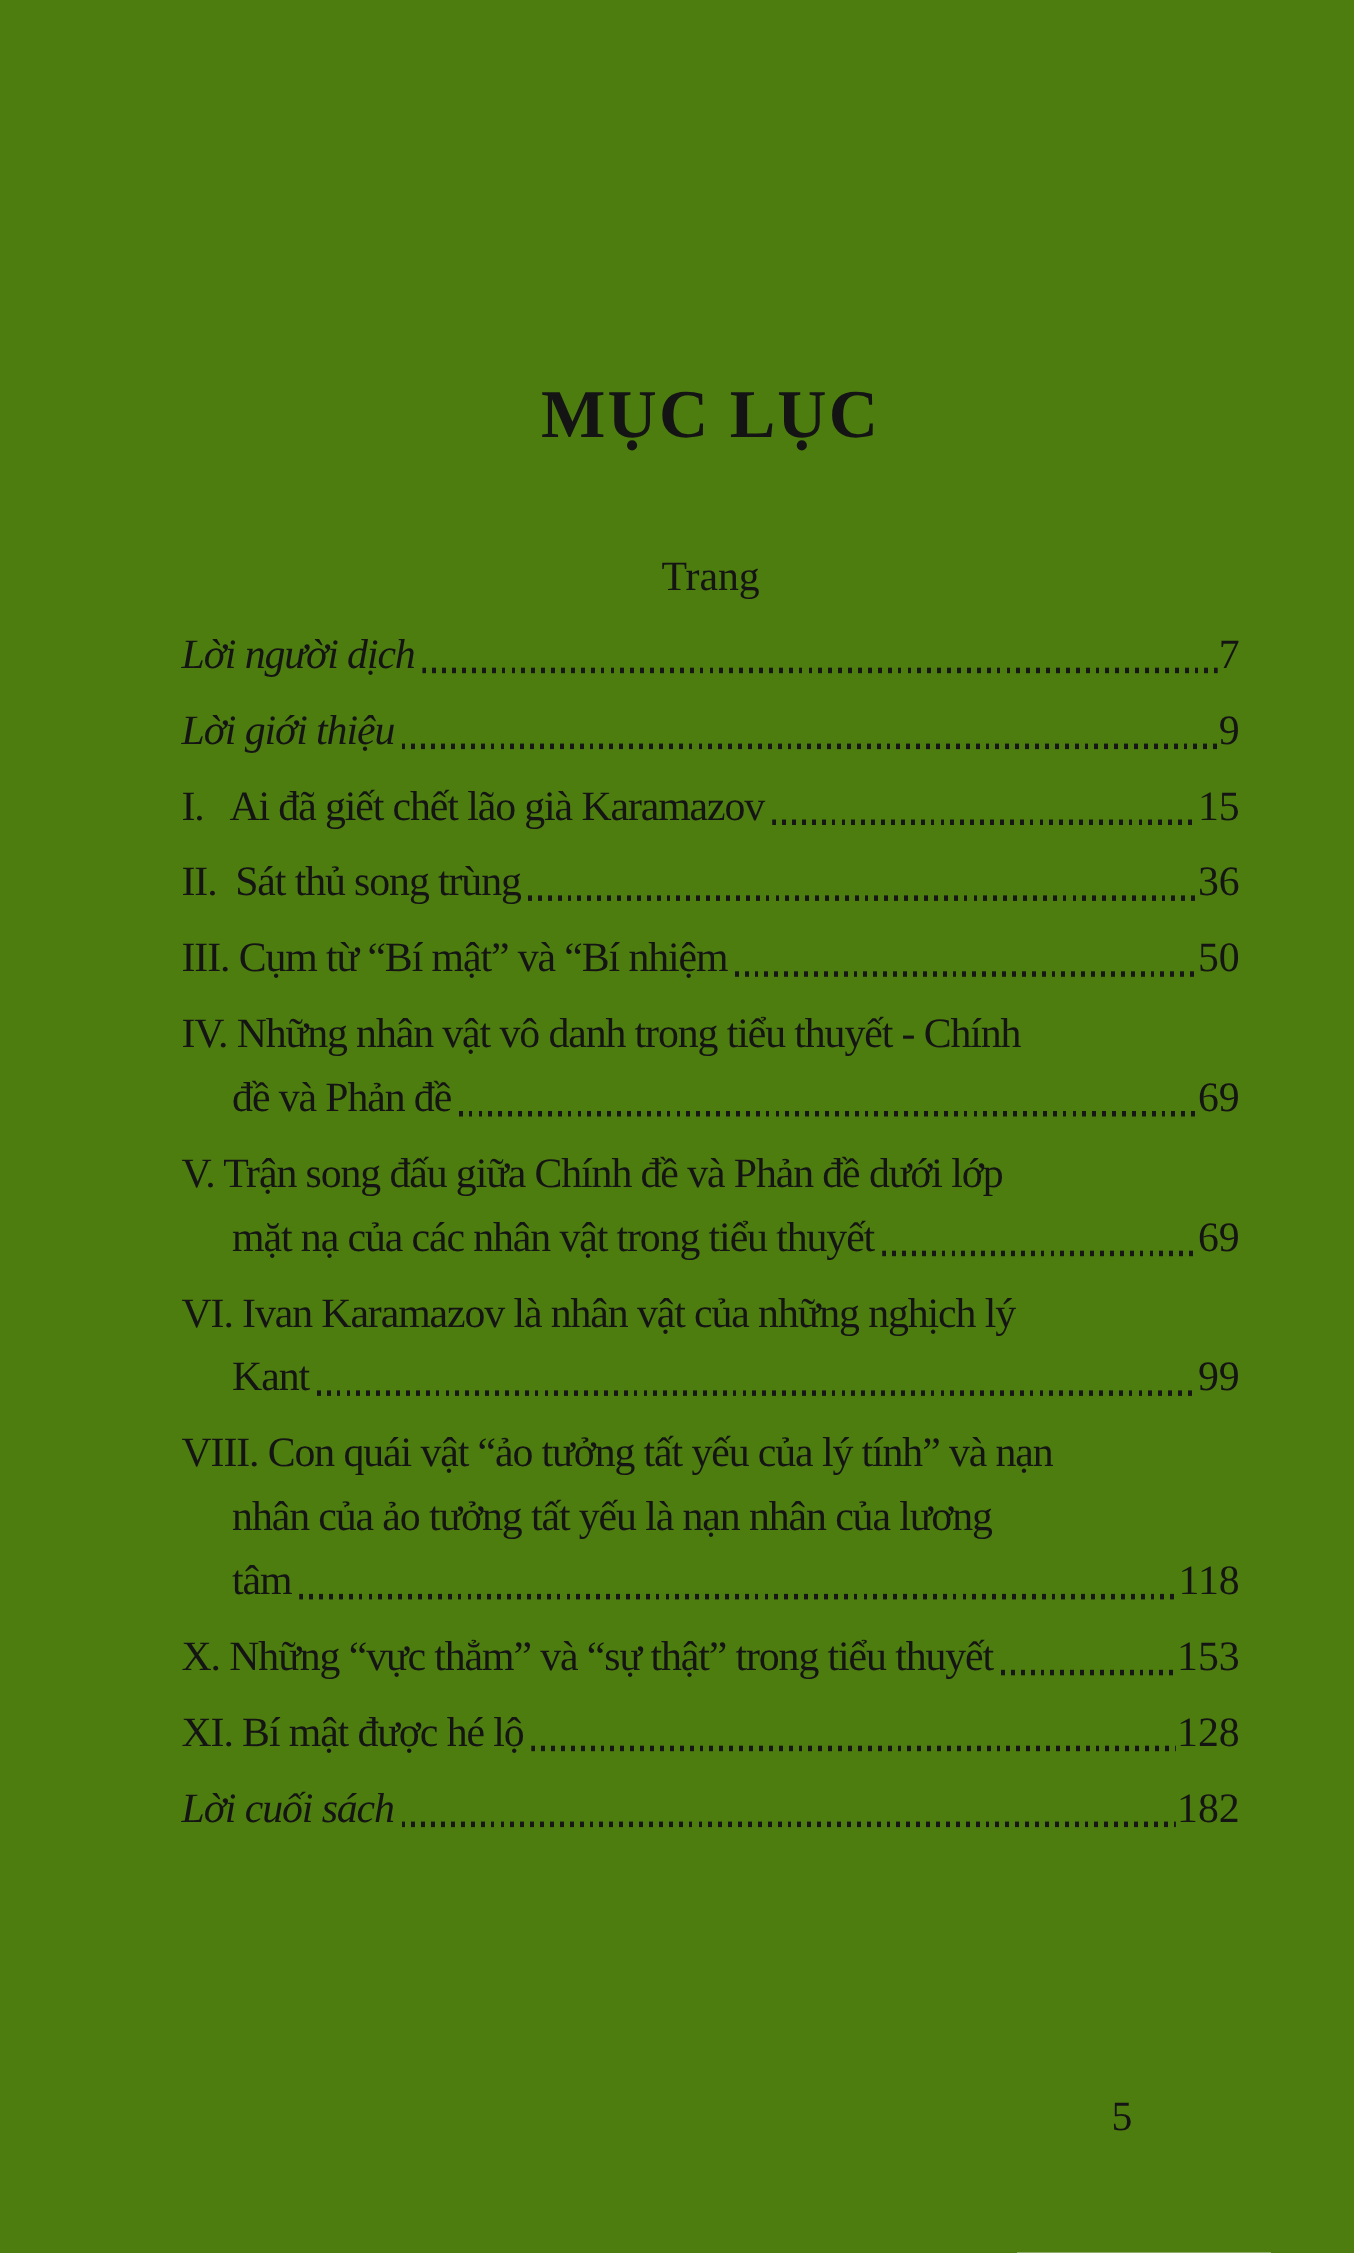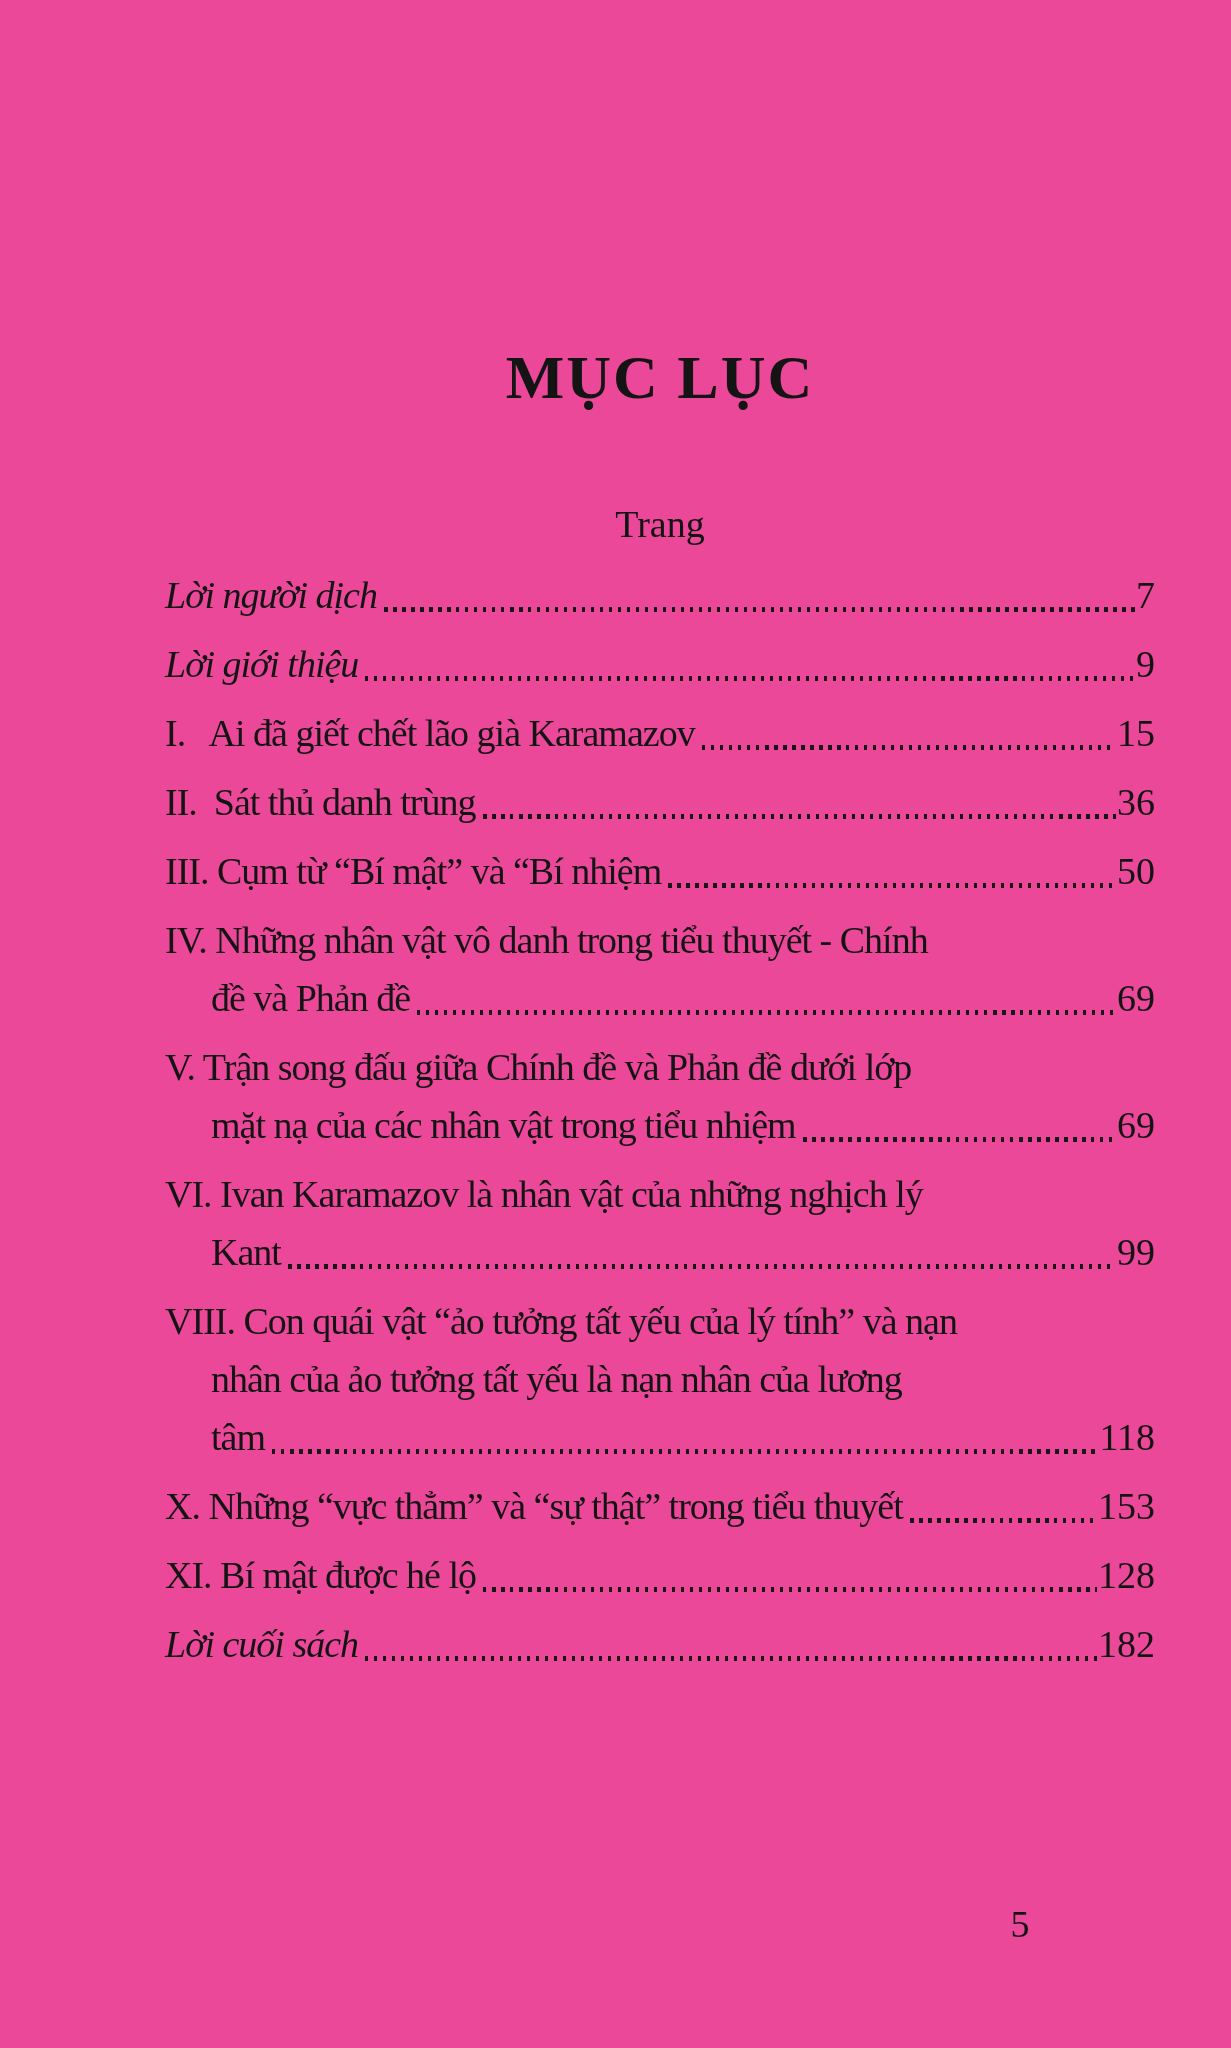--- a/index.html
+++ b/index.html
@@ -9,22 +9,22 @@
     height: 2048px;
     position: relative;
     overflow: hidden;
     font-family: "Liberation Serif", "DejaVu Serif", serif;
     color: #141414;
   }
   .page {
     width: 1231px;
     height: 2048px;
     position: relative;
-    padding: 0 76px 0 165px;
-    background: #ec4899;
+    padding: 0 104px 0 165px;
+    background: #4d7c0f;
   }
   .title {
     padding-top: 346px;
     text-align: center;
     font-size: 62px;
     line-height: 1;
     font-weight: bold;
     letter-spacing: 2px;
     white-space: pre;
   }
@@ -91,21 +91,21 @@
       </div>
       <div class="entry">
         <div class="line">
           <span class="txt">I.   Ai đã giết chết lão già Karamazov</span>
           <span class="leader"></span>
           <span class="pg">15</span>
         </div>
       </div>
       <div class="entry">
         <div class="line">
-          <span class="txt">II.  Sát thủ danh trùng</span>
+          <span class="txt">II.  Sát thủ song trùng</span>
           <span class="leader"></span>
           <span class="pg">36</span>
         </div>
       </div>
       <div class="entry">
         <div class="line">
           <span class="txt">III. Cụm từ “Bí mật” và “Bí nhiệm</span>
           <span class="leader"></span>
           <span class="pg">50</span>
         </div>
@@ -118,21 +118,21 @@
           <span class="txt">đề và Phản đề</span>
           <span class="leader"></span>
           <span class="pg">69</span>
         </div>
       </div>
       <div class="entry">
         <div class="line">
           <span class="txt">V. Trận song đấu giữa Chính đề và Phản đề dưới lớp</span>
         </div>
         <div class="line cont">
-          <span class="txt">mặt nạ của các nhân vật trong tiểu nhiệm</span>
+          <span class="txt">mặt nạ của các nhân vật trong tiểu thuyết</span>
           <span class="leader"></span>
           <span class="pg">69</span>
         </div>
       </div>
       <div class="entry">
         <div class="line">
           <span class="txt">VI. Ivan Karamazov là nhân vật của những nghịch lý</span>
         </div>
         <div class="line cont">
           <span class="txt">Kant</span>

